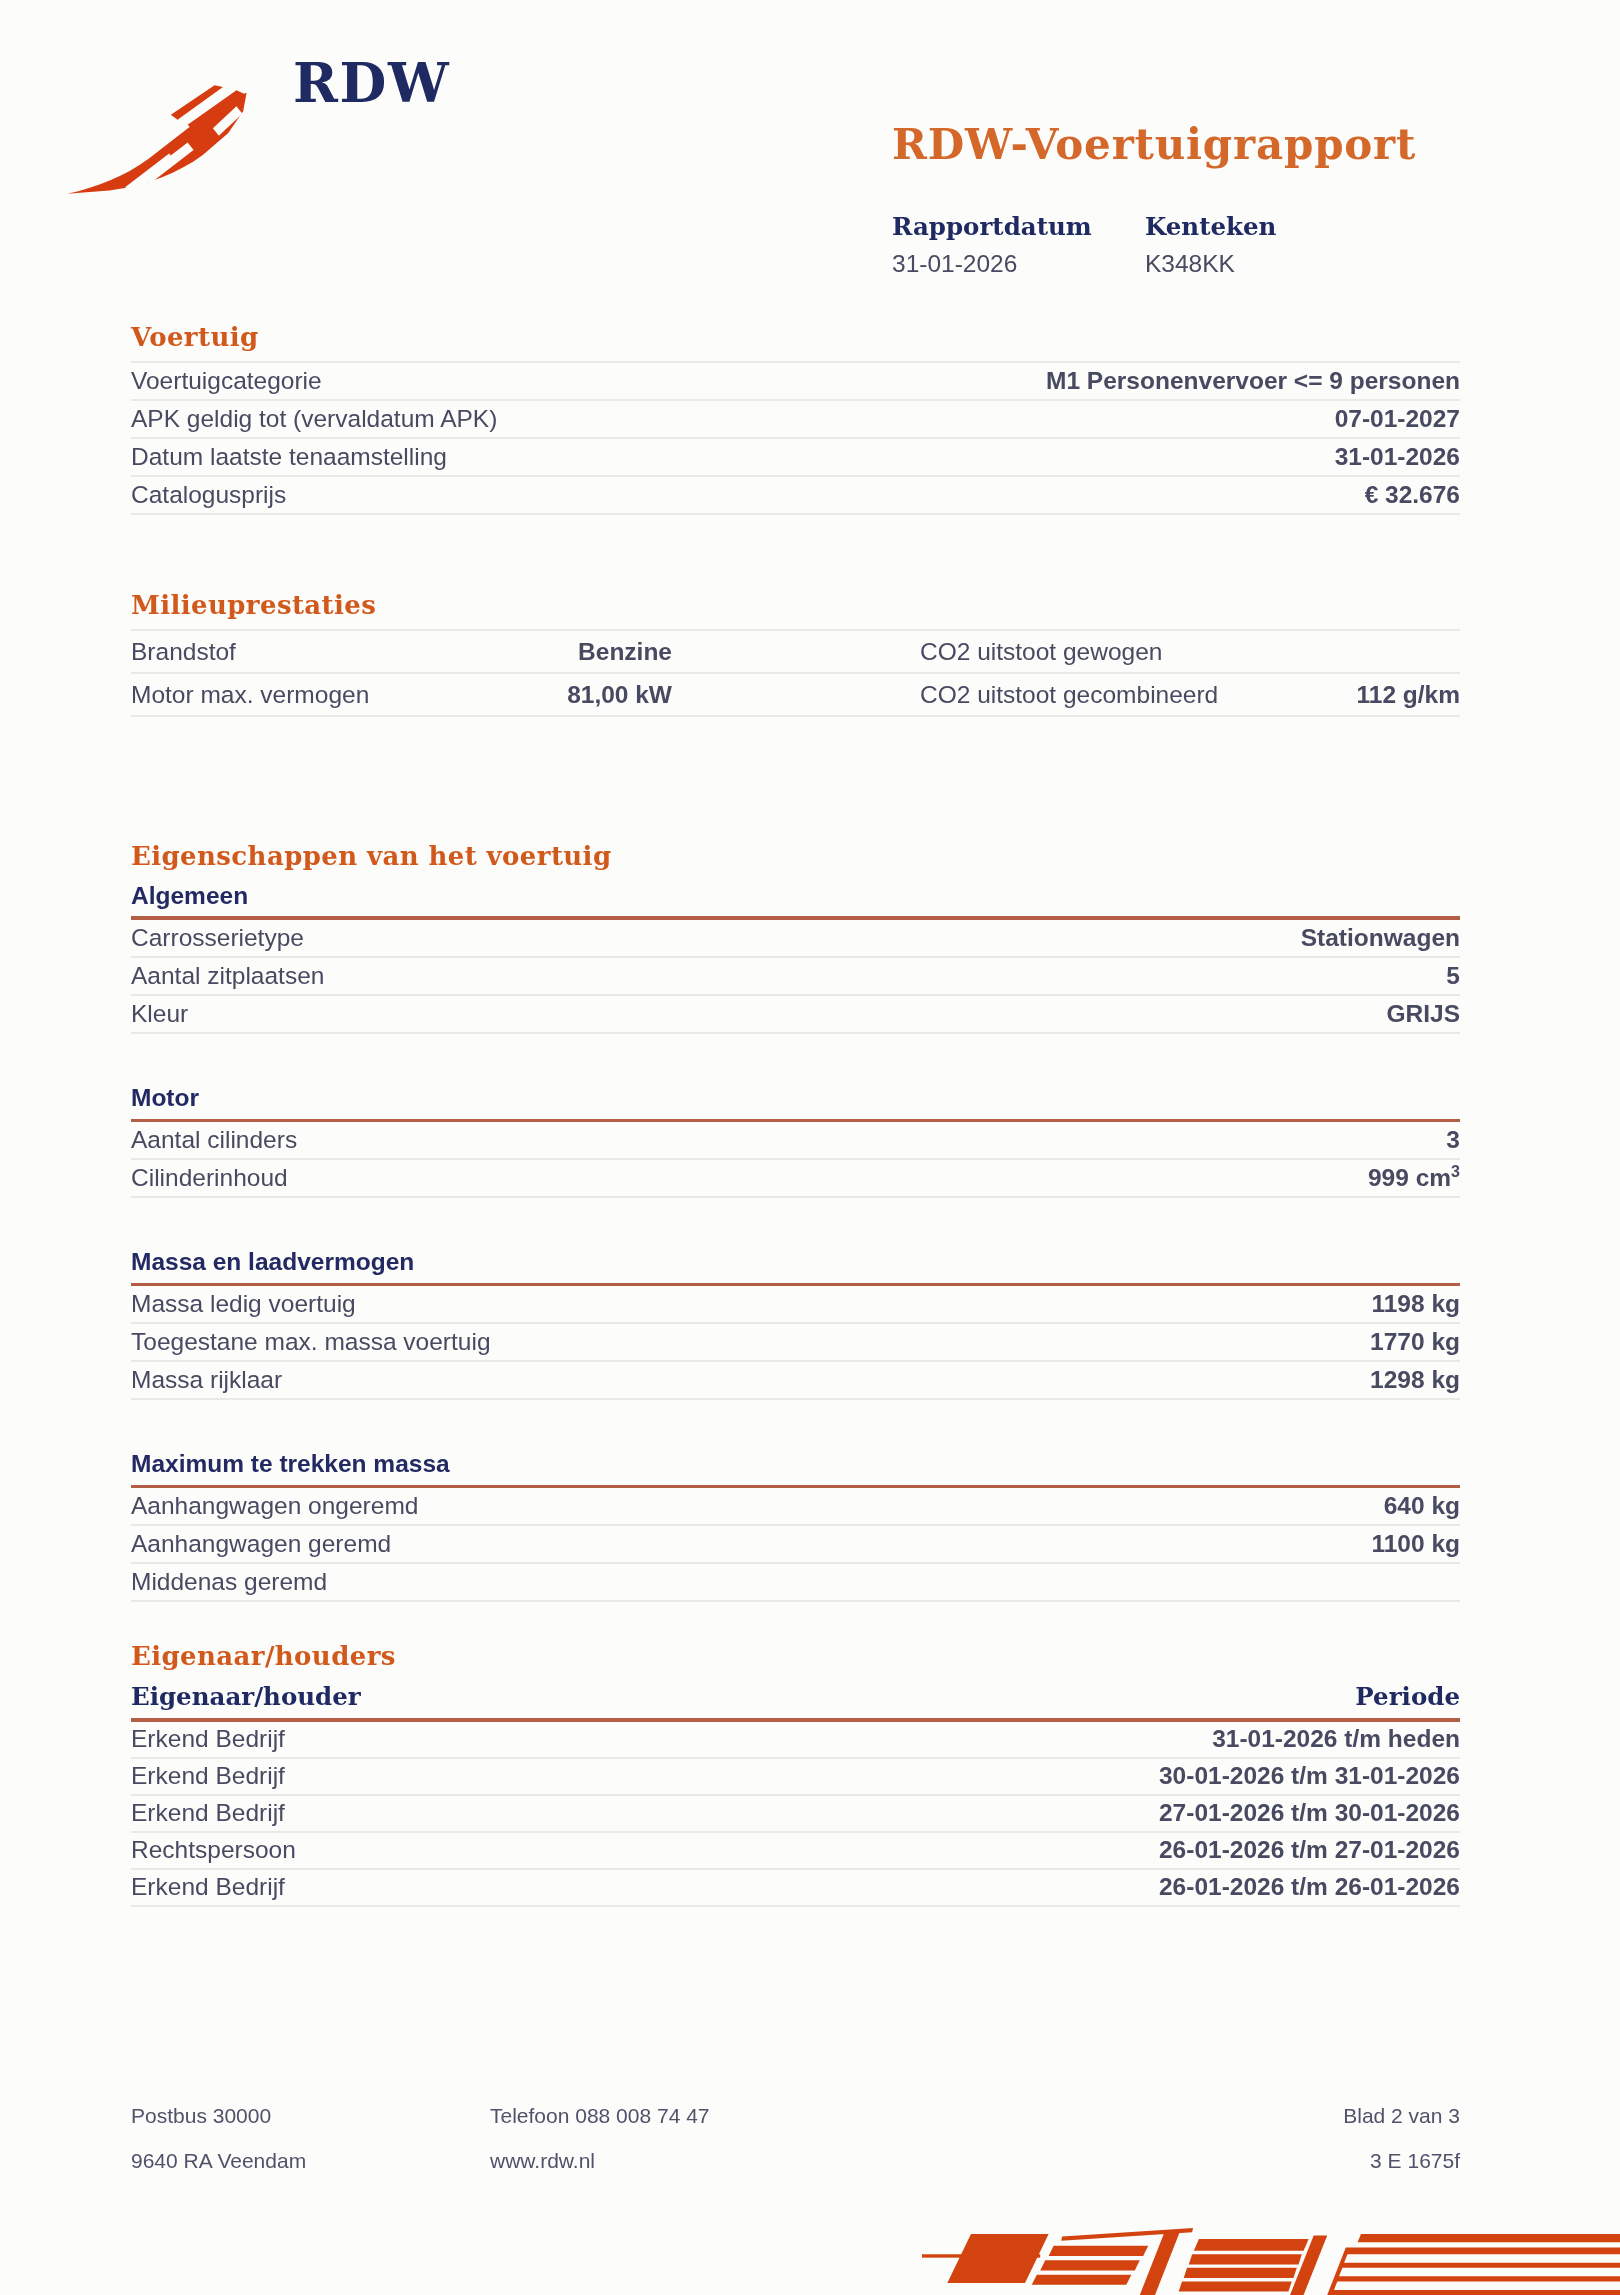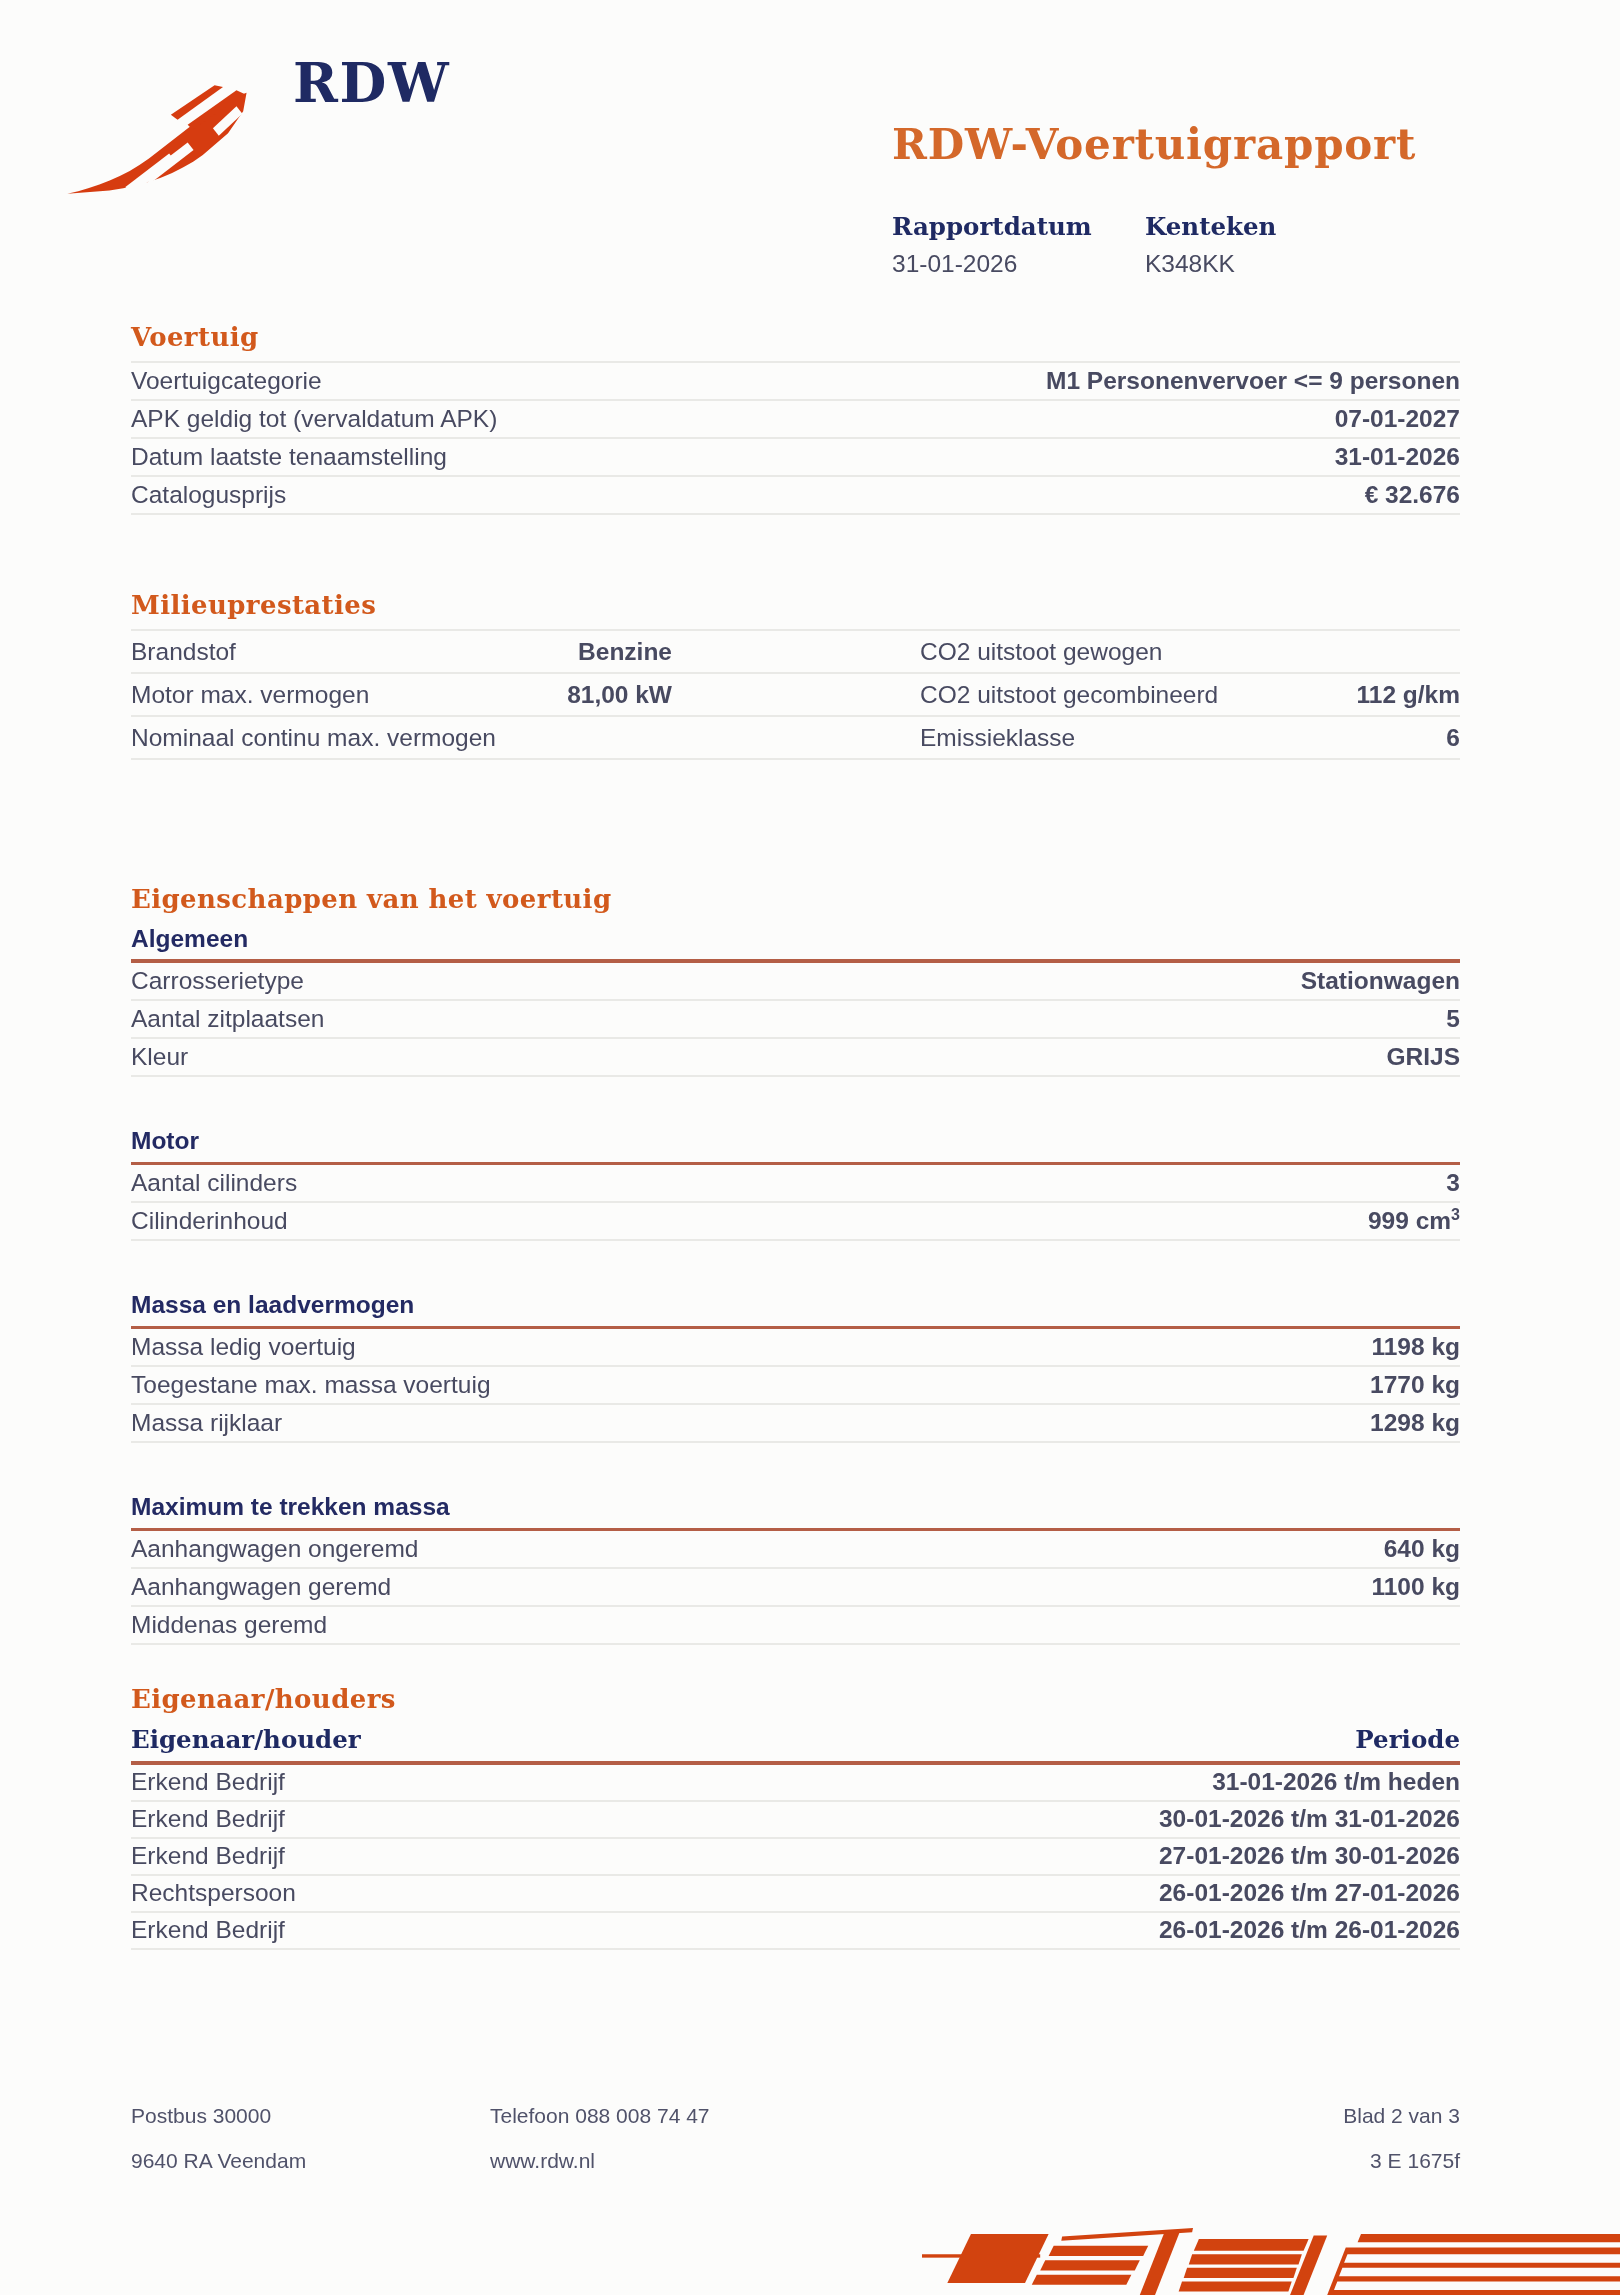--- a/index.html
+++ b/index.html
@@ -144,30 +144,20 @@
         </span>
       </div>
       <div class="row tall">
         <span class="cell-l">
           <span class="lbl">Motor max. vermogen</span>
           <span class="val">81,00 kW</span>
         </span>
         <span class="cell-r">
           <span class="lbl">CO2 uitstoot gecombineerd</span>
           <span class="val">112 g/km</span>
-        </span>
-      </div>
-      <div class="row tall">
-        <span class="cell-l">
-          <span class="lbl">Nominaal continu max. vermogen</span>
-          <span class="val"></span>
-        </span>
-        <span class="cell-r">
-          <span class="lbl">Emissieklasse</span>
-          <span class="val">6</span>
         </span>
       </div>
     </section>
 
     <section id="sec-eigenschappen">
       <h2 class="section-title">Eigenschappen van het voertuig</h2>
 
       <div class="subsection">
         <h3 class="sub-title">Algemeen</h3>
         <div class="rule-accent"></div>

